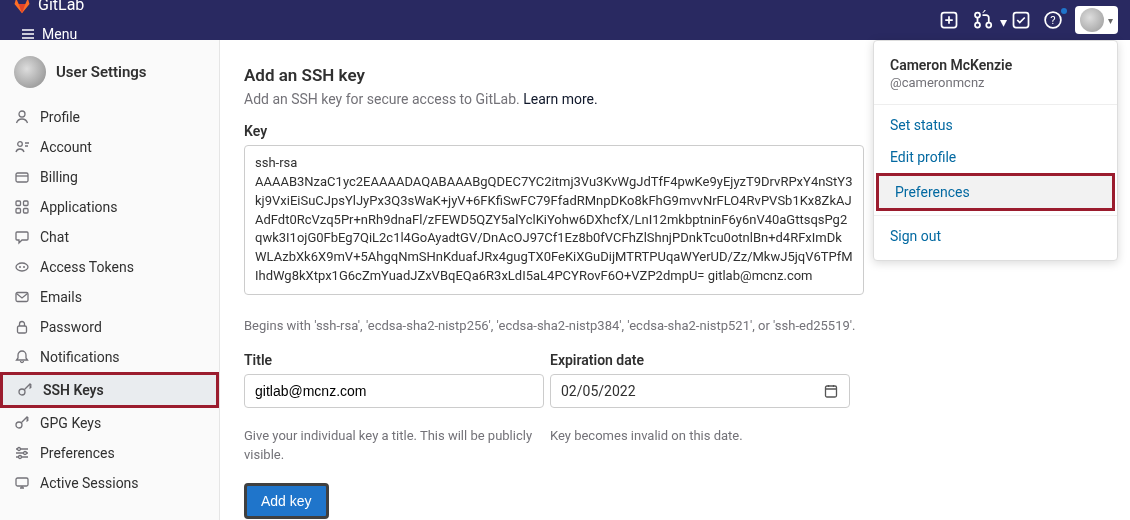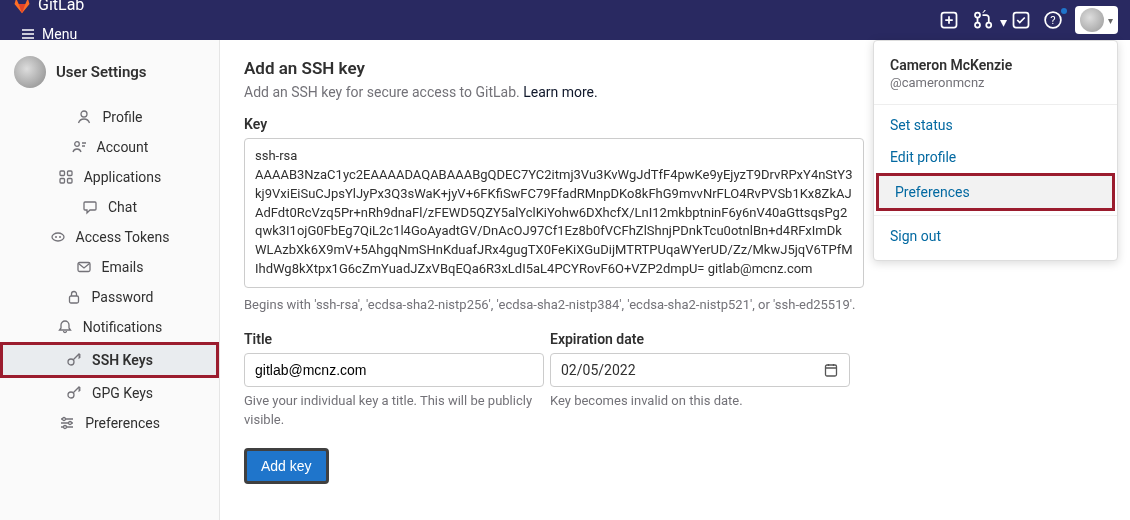--- a/index.html
+++ b/index.html
@@ -26,33 +26,33 @@
   .user-menu-item.highlight { border: 3px solid #9b1c2e; background: #f2f2f2; margin: 0 2px; }
   
   
   .body { display: flex; height: calc(520px - 40px); }
   
   
   .sidebar { width: 220px; background: #fafafa; border-right: 1px solid #e5e5e5; padding-top: 8px; }
   .sidebar-head { display: flex; align-items: center; gap: 10px; padding: 8px 14px 14px; }
   .sidebar-avatar { width: 32px; height: 32px; border-radius: 50%; background: radial-gradient(circle at 40% 40%, #ddd, #888); }
   .sidebar-title { font-weight: 600; font-size: 15px; }
-  .nav-item { display: flex; align-items: center; gap: 10px; padding: 7px 14px; color: #303030; cursor: pointer; font-size: 14px; justify-content: center; }
+  .nav-item { display: flex; align-items: center; gap: 10px; padding: 7px 14px; color: #303030; cursor: pointer; font-size: 14px; }
   .nav-item.active { background: #e9ecef; font-weight: 600; border: 3px solid #9b1c2e; }
   .nav-icon { width: 16px; height: 16px; display: inline-flex; align-items: center; justify-content: center; color: #737278; flex-shrink: 0; }
   
   
-  .main { flex: 1; padding: 18px 24px; overflow-y: auto; position: relative; }
+  .main { flex: 1; padding: 25px 24px; overflow-y: auto; position: relative; }
   .page-title { font-size: 17px; font-weight: 600; margin-bottom: 6px; }
   .page-desc { color: #737278; font-size: 14px; margin-bottom: 16px; }
   .page-desc a { color: #0f172a; text-decoration: none; }
   .field-label { font-weight: 600; margin-bottom: 6px; display: block; }
   .key-wrap { position: relative; }
   .key-textarea { width: 620px; height: 150px; border: 1px solid #ccc; border-radius: 4px; padding: 8px 10px; font-family: inherit; font-size: 13px; line-height: 1.45; resize: none; color: #303030; overflow-y: scroll; }
-  .help-text { color: #737278; font-size: 13px; margin-top: 4px; max-width: 620px; line-height: 1.5; }
+  .help-text { color: #737278; font-size: 13px; margin-top: 18px; max-width: 620px; line-height: 1.5; }
   .row { display: flex; gap: 6px; margin-top: 16px; }
   .col { flex: 0 0 300px; }
   .text-input { width: 300px; height: 34px; border: 1px solid #ccc; border-radius: 4px; padding: 0 10px; font-size: 14px; }
   .date-input { width: 300px; height: 34px; border: 1px solid #ccc; border-radius: 4px; padding: 0 10px; font-size: 14px; display: flex; align-items: center; justify-content: space-between; }
   .btn-primary { margin-top: 18px; background: #1f75cb; color: #fff; border: 3px solid #404040; border-radius: 4px; padding: 7px 14px; font-size: 14px; cursor: pointer; }
   
   svg { width: 100%; height: 100%; }
 </style>
 </head>
 <body>
@@ -149,20 +149,29 @@
             <circle cx="6" cy="5" r="2.3" fill="none" stroke="currentColor" stroke-width="1.3"></circle>
             <path d="M2 13c.7-2.5 3-3 4-3s3.3.5 4 3" fill="none" stroke="currentColor" stroke-width="1.3"></path>
             <path d="M11 4h4M11 7h3" stroke="currentColor" stroke-width="1.3"></path>
           </svg>
         </span>
         <span>Account</span>
       </div>
     <div class="nav-item">
         <span class="nav-icon">
           <svg viewBox="0 0 16 16">
+            <rect x="2" y="4" width="12" height="9" rx="1.5" fill="none" stroke="currentColor" stroke-width="1.3"></rect>
+            <path d="M2 7h12" stroke="currentColor" stroke-width="1.3"></path>
+          </svg>
+        </span>
+        <span>Billing</span>
+      </div>
+    <div class="nav-item">
+        <span class="nav-icon">
+          <svg viewBox="0 0 16 16">
             <rect x="2" y="2" width="4.5" height="4.5" rx="1" fill="none" stroke="currentColor" stroke-width="1.3"></rect>
             <rect x="9.5" y="2" width="4.5" height="4.5" rx="1" fill="none" stroke="currentColor" stroke-width="1.3"></rect>
             <rect x="2" y="9.5" width="4.5" height="4.5" rx="1" fill="none" stroke="currentColor" stroke-width="1.3"></rect>
             <rect x="9.5" y="9.5" width="4.5" height="4.5" rx="1" fill="none" stroke="currentColor" stroke-width="1.3"></rect>
           </svg>
         </span>
         <span>Applications</span>
       </div>
     <div class="nav-item">
         <span class="nav-icon">
@@ -229,20 +238,29 @@
     <div class="nav-item">
         <span class="nav-icon">
           <svg viewBox="0 0 16 16">
             <path d="M2 4h12M2 8h12M2 12h12" stroke="currentColor" stroke-width="1.3"></path>
             <circle cx="5" cy="4" r="1.5" fill="#fafafa" stroke="currentColor" stroke-width="1.3"></circle>
             <circle cx="11" cy="8" r="1.5" fill="#fafafa" stroke="currentColor" stroke-width="1.3"></circle>
             <circle cx="6" cy="12" r="1.5" fill="#fafafa" stroke="currentColor" stroke-width="1.3"></circle>
           </svg>
         </span>
         <span>Preferences</span>
+      </div>
+    <div class="nav-item">
+        <span class="nav-icon">
+          <svg viewBox="0 0 16 16">
+            <rect x="2" y="3" width="12" height="8" rx="1.5" fill="none" stroke="currentColor" stroke-width="1.3"></rect>
+            <path d="M6 13h4M8 11v2" stroke="currentColor" stroke-width="1.3"></path>
+          </svg>
+        </span>
+        <span>Active Sessions</span>
       </div>
   </div>
 
   <div class="main">
     <div class="page-title">Add an SSH key</div>
     <div class="page-desc">
       <span>Add an SSH key for secure access to GitLab. </span><a href="#">Learn more.</a>
     </div>
 
     <label class="field-label">Key</label>

